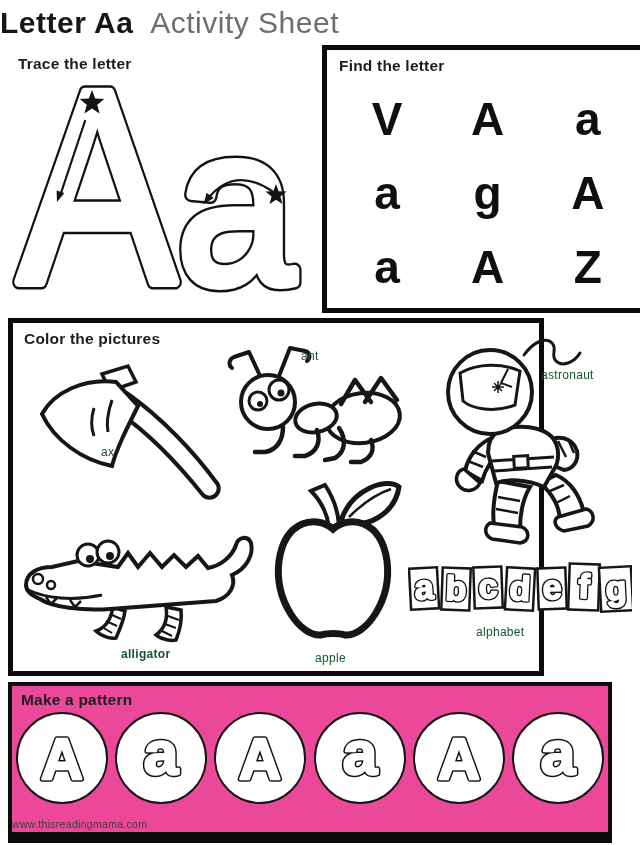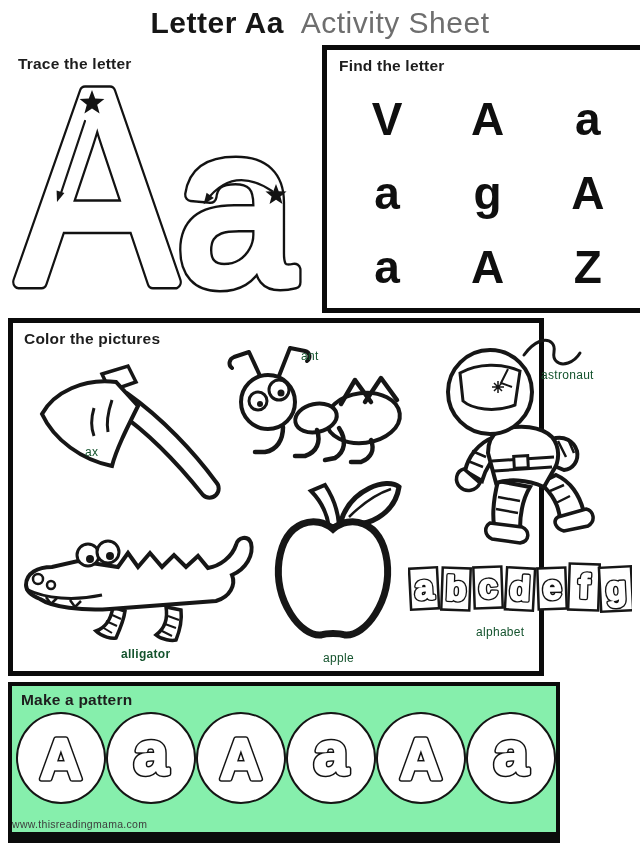--- a/index.html
+++ b/index.html
@@ -1,21 +1,21 @@
 <!DOCTYPE html>
 <html><head>
 <meta charset="utf-8">
 <style>
   * { margin:0; padding:0; box-sizing:border-box; }
   html,body { background:#fff; }
   body { width:640px; height:845px; font-family:"Liberation Sans", sans-serif; color:#111; }
   .page { position:relative; width:640px; height:845px; background:#fff; overflow:hidden; }
 
   
-  .title { position:absolute; top:6px; left:0; right:0; text-align:center; font-size:30px; letter-spacing:.5px; }
+  .title { position:absolute; top:6px; left:0; right:0; font-size:30px; letter-spacing:.5px; }
   .title .t-bold  { font-weight:700; color:#161616; }
   .title .t-light { font-weight:400; color:#6e6e6e; margin-left:8px; }
 
   .section-label { font-size:15.5px; font-weight:700; color:#1d1d1d; letter-spacing:.2px; }
 
   
   .trace-section { position:absolute; left:0; top:45px; width:322px; height:270px; }
   .trace-label   { position:absolute; left:18px; top:10px; }
   .trace-svg     { position:absolute; left:0; top:0; }
   text { text-anchor:middle; }
@@ -38,22 +38,22 @@
   .color-label   { position:absolute; left:11px; top:7px; }
   .pic   { position:absolute; }
   .pic path, .pic circle, .pic ellipse, .pic rect { fill:#fff; stroke:#161616; vector-effect:none; }
   .ln    { fill:none !important; }
   .solid { fill:#161616 !important; stroke:none !important; }
   .pic-label { position:absolute; font-size:12px; color:#14532d; letter-spacing:.3px; }
   .blk-s { fill:#fff; stroke:#121212; stroke-width:4.5; stroke-linejoin:round; font-family:"Liberation Sans",sans-serif; font-weight:700; font-size:34px; }
   .blk-f { fill:#fff; stroke:#fff;    stroke-width:1.8; stroke-linejoin:round; font-family:"Liberation Sans",sans-serif; font-weight:700; font-size:34px; }
 
   
-  .pattern-section { position:absolute; left:8px; top:682px; width:552px; height:161px;
-                     border:4px solid #0b0b0b; border-bottom-width:11px; background:#86efac; }
+  .pattern-section { position:absolute; left:8px; top:682px; width:604px; height:161px;
+                     border:4px solid #0b0b0b; border-bottom-width:11px; background:#ec4899; }
   .pattern-label { position:absolute; left:9px; top:5px; }
   .circles { position:absolute; left:4px; right:4px; top:26px; display:flex; justify-content:space-between; }
   .circle  { width:92px; height:92px; border:2.5px solid #151515; border-radius:50%;
              display:flex; align-items:center; justify-content:center; background:#fff; }
   .cir-s { fill:#fff; stroke:#121212; stroke-width:5.5; stroke-linejoin:round; font-family:"Liberation Sans",sans-serif; font-weight:700; }
   .cir-f { fill:#fff; stroke:#fff;    stroke-width:2.5; stroke-linejoin:round; font-family:"Liberation Sans",sans-serif; font-weight:700; }
   text.upper { font-size:58px; }
   text.lower { font-size:62px; }
 
   .footer-url { position:absolute; bottom:2px; left:0; right:0; text-align:left;
@@ -107,21 +107,21 @@
   <div class="color-section">
     <div class="section-label color-label">Color the pictures</div>
 
     <svg class="pic" style="left:15px; top:31px;" width="212" height="153" viewBox="0 0 212 153">
       <path d="M74,20 L100,12 L108,28 L82,37 Z" stroke-width="3.5"></path>
       <path d="M100,40 C134,64 166,98 188,128 A9,9 0 0 1 175,141 C151,111 122,80 90,58 Z" stroke-width="4"></path>
       <path d="M14,60 C26,38 56,24 88,28 L110,52 C98,76 88,96 84,112 C54,106 26,86 14,60 Z" stroke-width="4"></path>
       <path class="ln" d="M84,46 C80,58 78,68 80,78" stroke-width="3"></path>
       <path class="ln" d="M66,54 C63,64 63,74 66,82" stroke-width="3"></path>
     </svg>
-    <div class="pic-label" style="left:72px; top:122px;">ax</div>
+    <div class="pic-label" style="left:88px; top:122px;">ax</div>
 
     <svg class="pic" style="left:200px; top:17px;" width="210" height="128" viewBox="0 0 210 128">
       <path class="ln" d="M48,38 L36,12 L21,17 C16,19 15,25 19,28" stroke-width="4" stroke-linecap="round" stroke-linejoin="round"></path>
       <path class="ln" d="M66,36 L77,8 L92,11 C97,12 98,18 94,21" stroke-width="4" stroke-linecap="round" stroke-linejoin="round"></path>
       <ellipse cx="150" cy="78" rx="37" ry="25" transform="rotate(-7 150 78)" stroke-width="4"></ellipse>
       <path class="ln" d="M128,64 L142,40 L158,62" stroke-width="4.5" stroke-linecap="round" stroke-linejoin="round"></path>
       <path class="ln" d="M152,62 L168,38 L184,60" stroke-width="4.5" stroke-linecap="round" stroke-linejoin="round"></path>
       <ellipse cx="103" cy="78" rx="21" ry="14" transform="rotate(-12 103 78)" stroke-width="4"></ellipse>
       <circle cx="55" cy="62" r="27" stroke-width="4"></circle>
       <circle cx="66" cy="50" r="10" stroke-width="3"></circle>
@@ -170,21 +170,21 @@
       <path class="ln" d="M84,98 L94,104 M88,92 L99,97 M92,85 L103,90 M144,102 L154,107 M147,95 L158,99 M150,87 L161,91" stroke-width="2"></path>
     </svg>
     <div class="pic-label" style="left:108px; top:324px;font-weight:bold;">alligator</div>
 
     <svg class="pic" style="left:250px; top:152px;" width="140" height="176" viewBox="0 0 140 176">
       <path d="M66,52 C64,38 58,26 48,16 L62,10 C70,22 75,36 76,50 Z" stroke-width="4"></path>
       <path d="M78,46 C88,14 124,2 136,12 C132,38 104,56 78,46 Z" stroke-width="5"></path>
       <path class="ln" d="M86,42 C100,28 116,18 128,14" stroke-width="2.5"></path>
       <path d="M70,54 C54,40 22,44 16,86 C11,126 38,162 58,160 C64,158 76,158 82,160 C102,162 129,126 124,86 C118,44 86,40 70,54 Z" stroke-width="7"></path>
     </svg>
-    <div class="pic-label" style="left:310px; top:328px;">apple</div>
+    <div class="pic-label" style="left:302px; top:328px;">apple</div>
 
     <svg class="pic" style="left:395px; top:232px;" width="224" height="66" viewBox="0 0 224 66">
       <g transform="translate(16,33) rotate(-3)">
         <rect x="-14" y="-20" width="28" height="41" stroke-width="2.5"></rect>
         <text class="blk-s" x="0" y="11">a</text>
         <text class="blk-f" x="0" y="11">a</text>
       </g>
       <g transform="translate(48,34) rotate(2)">
         <rect x="-14" y="-21" width="28" height="42" stroke-width="2.5"></rect>
         <text class="blk-s" x="0" y="11">b</text>

